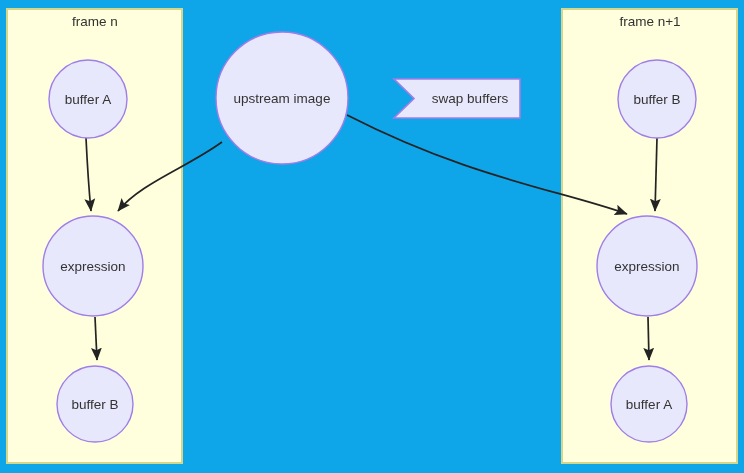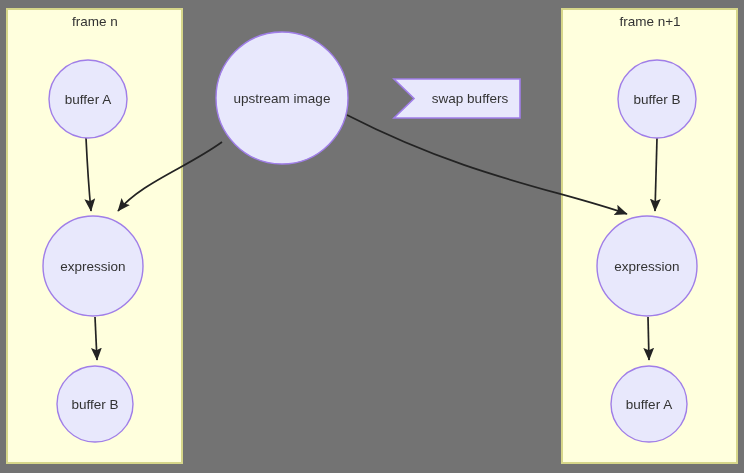--- a/index.html
+++ b/index.html
@@ -11,21 +11,21 @@
   body {
     width: 744px;
     height: 473px;
     font-family: "Liberation Sans", sans-serif;
     overflow: hidden;
   }
   #diagram-root {
     position: relative;
     width: 744px;
     height: 473px;
-    background: #737373;
+    background: #0ea5e9;
   }
   svg#diagram-svg {
     position: absolute;
     left: 0;
     top: 0;
     width: 744px;
     height: 473px;
     display: block;
   }
   .frame-box {

